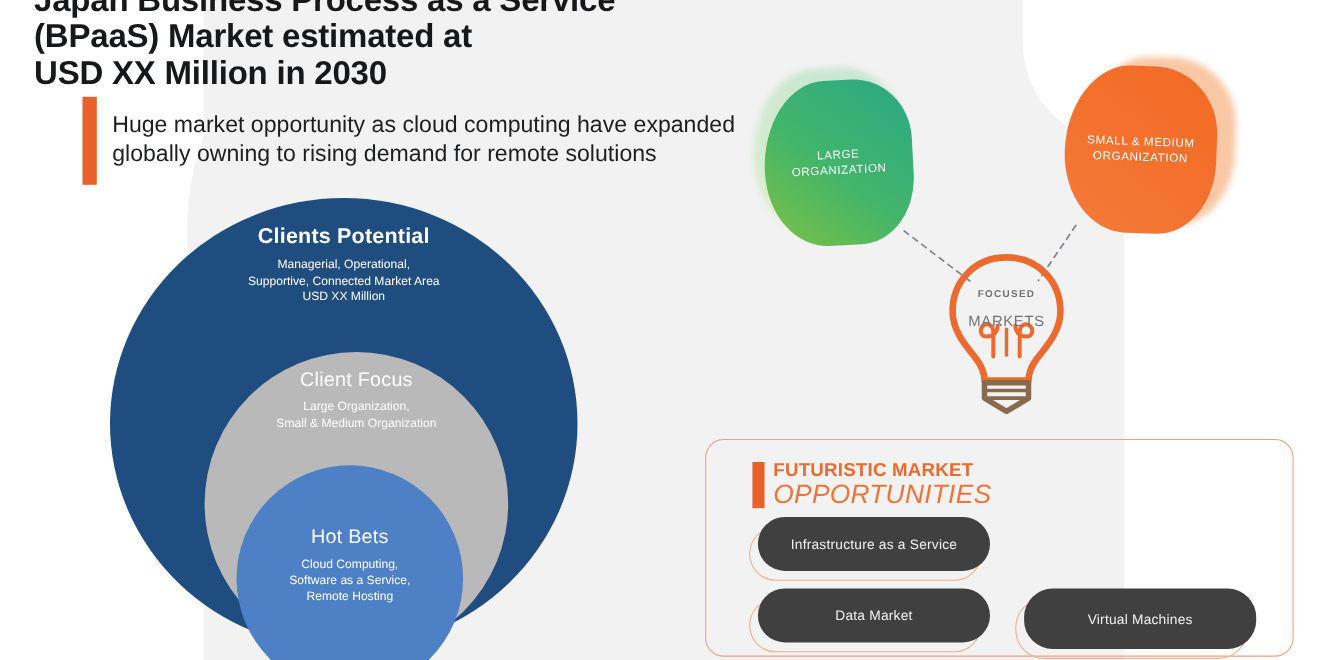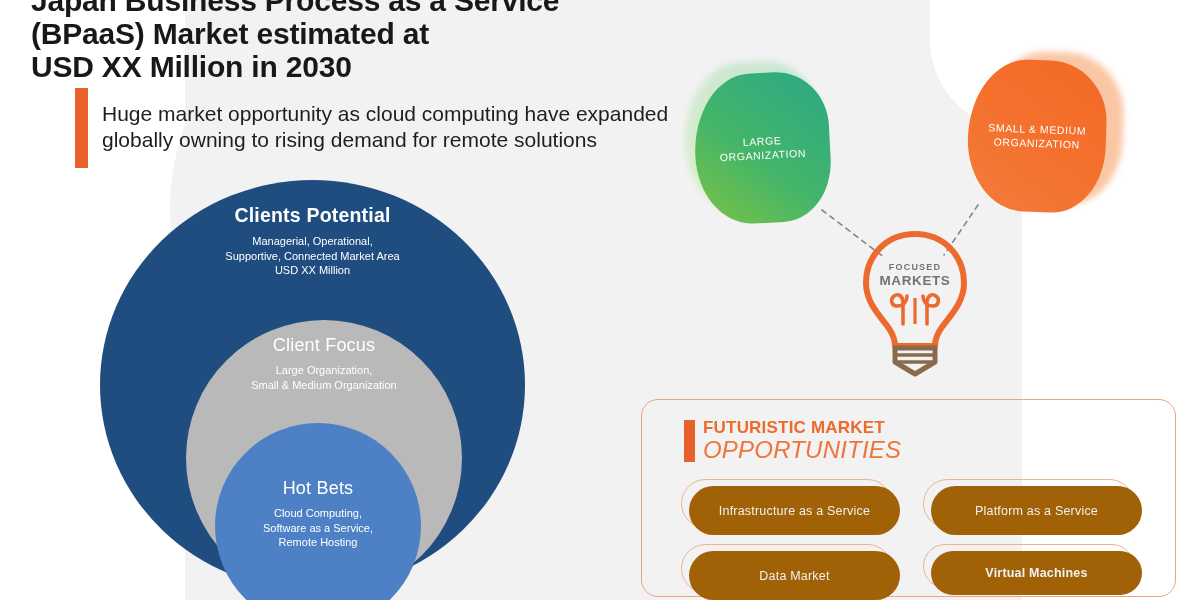--- a/index.html
+++ b/index.html
@@ -94,51 +94,51 @@
   
   .connectors{position:absolute;left:0;top:0;width:1200px;height:600px;}
 
   
   .bulb{position:absolute;left:855px;top:228px;width:120px;height:150px;}
   .bulb-txt{
     position:absolute;left:0;top:34px;width:120px;text-align:center;
     color:#737373;pointer-events:none;
   }
   .bulb-t1{font-size:9px;font-weight:bold;letter-spacing:1.2px;display:block;}
-  .bulb-t2{font-size:13.5px;font-weight:bold;letter-spacing:.6px;display:block;margin-top:1px;}
+  .bulb-t2{font-size:13.5px;font-weight:normal;letter-spacing:.6px;display:block;margin-top:12px;}
 
   
   .fmo-panel{
     position:absolute;left:641px;top:399px;width:533px;height:196px;
     border:1.4px solid #e9a583;border-radius:17px;background:transparent;
   }
   .fmo-head{
     position:absolute;left:684px;top:418px;display:flex;align-items:center;
   }
   .fmo-bar{width:11px;height:42px;background:#e8602c;flex:0 0 11px;margin-top:2px;}
   .fmo-titles{margin-left:8px;color:#ec6a2e;}
   .fmo-t1{font-size:17px;font-weight:bold;letter-spacing:.2px;line-height:19px;display:block;}
   .fmo-t2{font-size:24px;letter-spacing:.2px;line-height:25px;display:block;color:#ef7439;font-style:italic;}
 
   .pill-wrap{position:absolute;}
   .pill-shadow{
     position:absolute;left:-8px;top:9px;width:100%;height:100%;
     border:1.3px solid #eeb28f;border-radius:26px;box-sizing:border-box;
   }
   .pill{
-    position:absolute;left:0;top:16px;width:100%;height:100%;
-    background:#a16207;border-radius:26px;
+    position:absolute;left:0;top:0;width:100%;height:100%;
+    background:#404040;border-radius:26px;
     display:flex;align-items:center;justify-content:center;
     color:#f0f0f0;font-size:12.5px;letter-spacing:.2px;
     box-sizing:border-box;
   }
   .p1{left:689px;top:470px;width:211px;height:49px;}
   .p2{left:931px;top:470px;width:211px;height:49px;}
   .p3{left:689px;top:535px;width:211px;height:49px;}
-  .p4{left:931px;top:535px;width:211px;height:44px;font-weight:bold;}
+  .p4{left:931px;top:535px;width:211px;height:55px;}
 </style>
 </head>
 <body>
 
 <div class="stage">
 
   <div class="bg-panel"></div>
   <div class="bg-panel-round"></div>
   <div class="bg-notch"></div>
 
@@ -210,24 +210,20 @@
     <div class="fmo-titles">
       <span class="fmo-t1">FUTURISTIC MARKET</span>
       <span class="fmo-t2">OPPORTUNITIES</span>
     </div>
   </div>
 
   <div class="pill-wrap p1">
     <div class="pill-shadow"></div>
     <div class="pill">Infrastructure as a Service</div>
   </div>
-  <div class="pill-wrap p2">
-    <div class="pill-shadow"></div>
-    <div class="pill">Platform as a Service</div>
-  </div>
   <div class="pill-wrap p3">
     <div class="pill-shadow"></div>
     <div class="pill">Data Market</div>
   </div>
   <div class="pill-wrap p4">
     <div class="pill-shadow"></div>
     <div class="pill">Virtual Machines</div>
   </div>
 
 </div>

